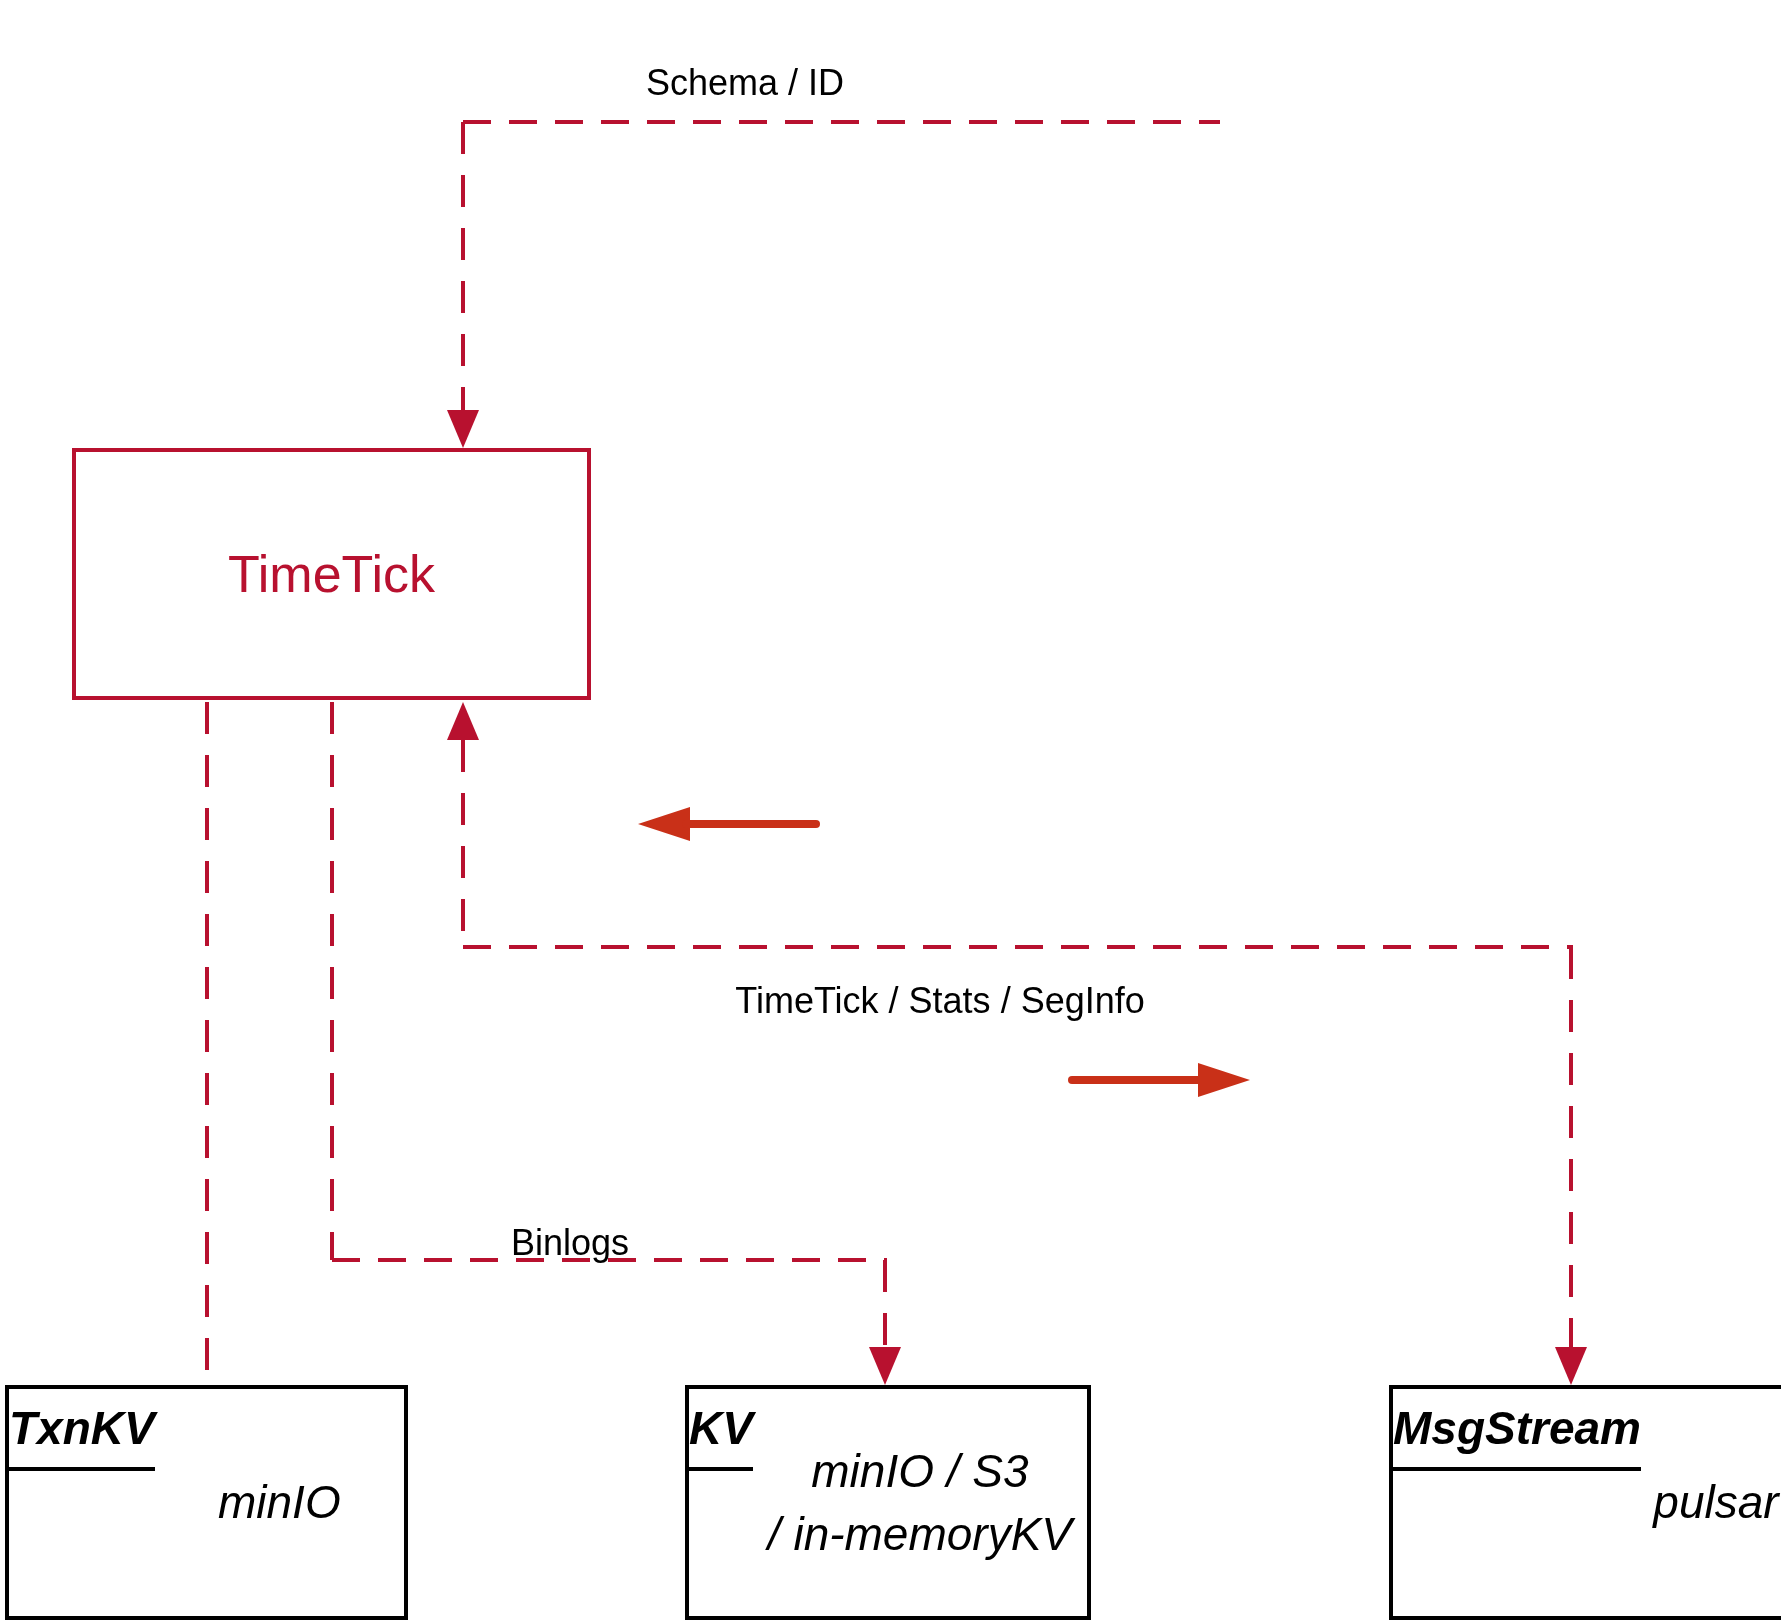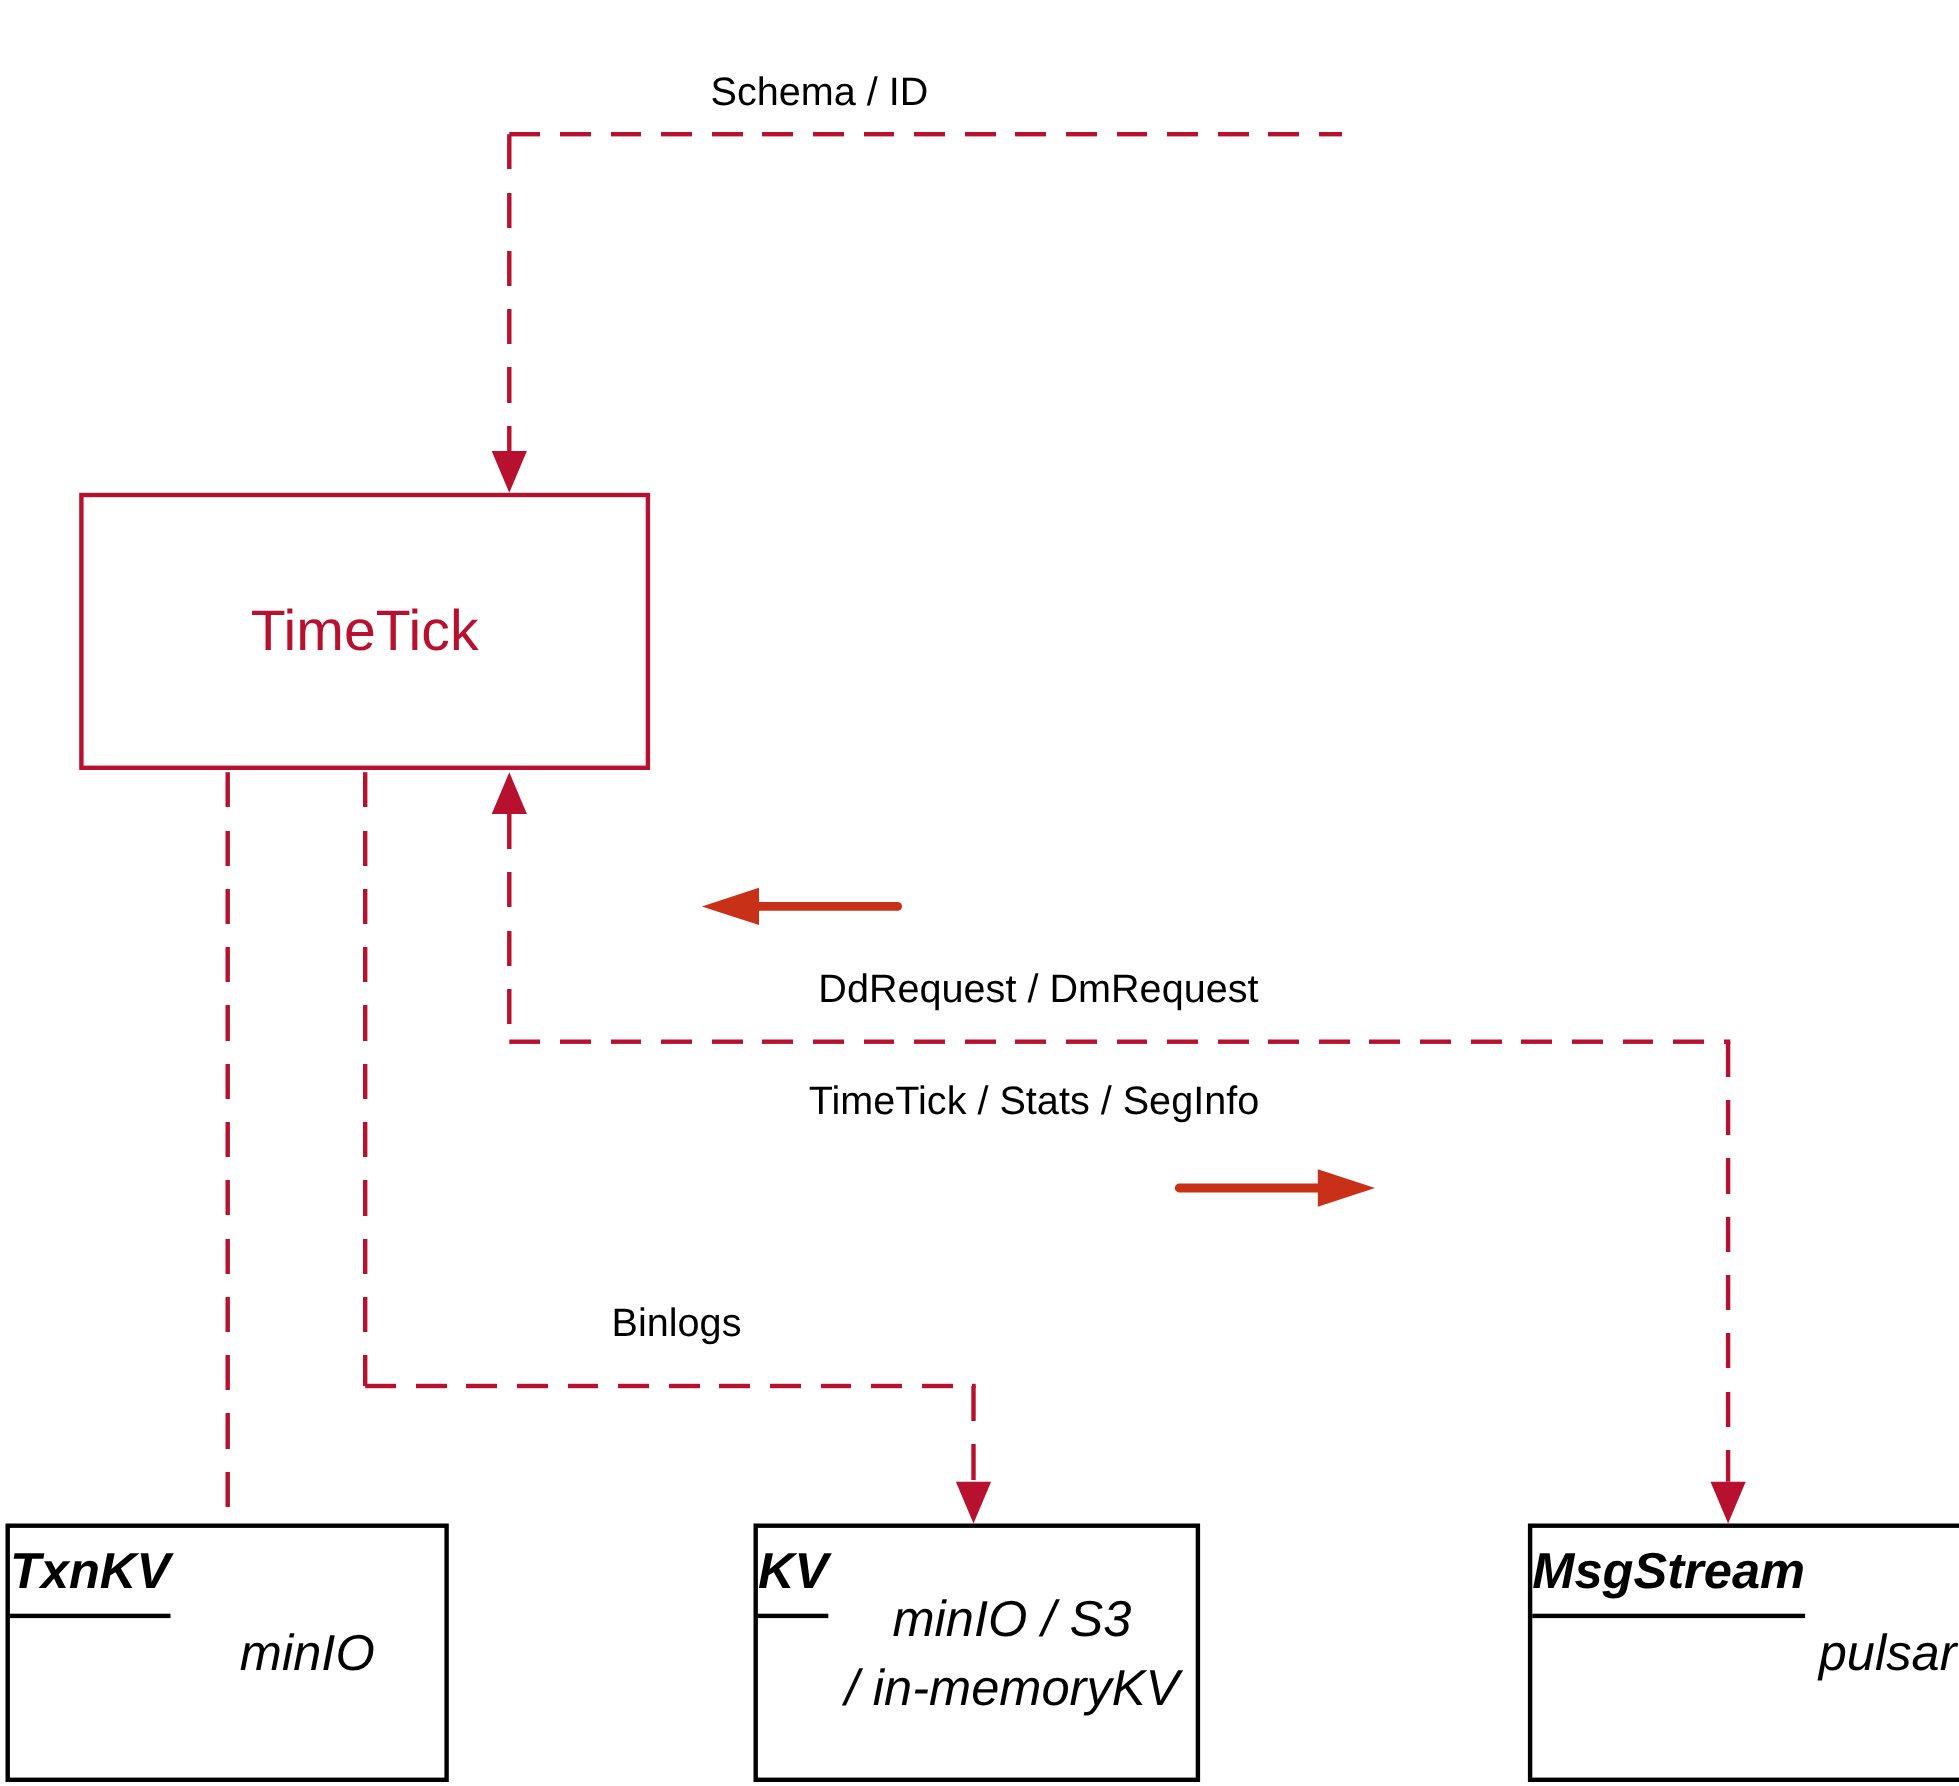--- a/index.html
+++ b/index.html
@@ -110,32 +110,31 @@
   <div class="vdash" style="left:461px; top:122px; height:290px;"></div>
   <div class="ah down" style="left:447px; top:410px;"></div>
   <div class="edge-label" style="left:745px; top:56px;">Schema / ID</div>
 
   <div class="vdash" style="left:205px; top:702px; height:683px;"></div>
 
   <div class="vdash" style="left:330px; top:702px; height:558px;"></div>
   <div class="hdash" style="left:332px; top:1258px; width:555px;"></div>
   <div class="vdash" style="left:883px; top:1260px; height:87px;"></div>
   <div class="ah down" style="left:869px; top:1347px;"></div>
-  <div class="edge-label" style="left:570px; top:1176px;margin-left:45px;">Binlogs</div>
+  <div class="edge-label" style="left:570px; top:1216px;">Binlogs</div>
 
   <div class="ah up" style="left:447px; top:702px;"></div>
   <div class="vdash" style="left:461px; top:740px; height:207px;"></div>
   <div class="hdash" style="left:463px; top:945px; width:1110px;"></div>
   <div class="vdash" style="left:1569px; top:947px; height:400px;"></div>
   <div class="ah down" style="left:1555px; top:1347px;"></div>
 
   <div class="solid-head left" style="left:638px; top:807px;"></div>
   <div class="solid-shaft" style="left:682px; top:820px; width:138px;"></div>
 
-  <div class="edge-label" style="left:944px; top:872px;">DdRequest / DmRequest</div>
 
   <div class="edge-label" style="left:940px; top:974px;">TimeTick / Stats / SegInfo</div>
 
   <div class="solid-shaft" style="left:1068px; top:1076px; width:138px;"></div>
   <div class="solid-head right" style="left:1198px; top:1063px;"></div>
 
   <div class="table-box" style="left:5px; top:1385px; width:403px; height:235px;">
     <div class="hdr">TxnKV</div>
     <div class="bdy">
       <span>minIO</span>

